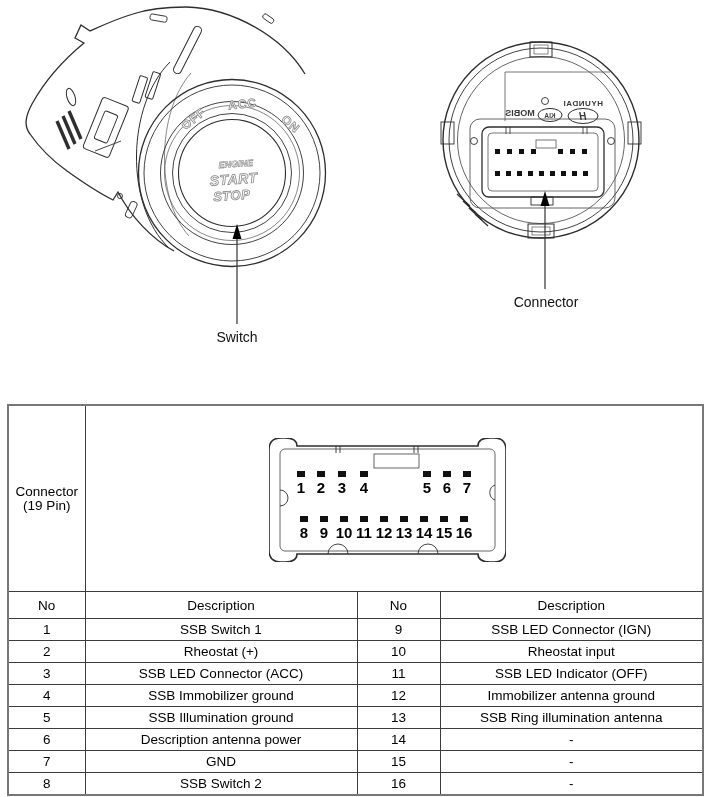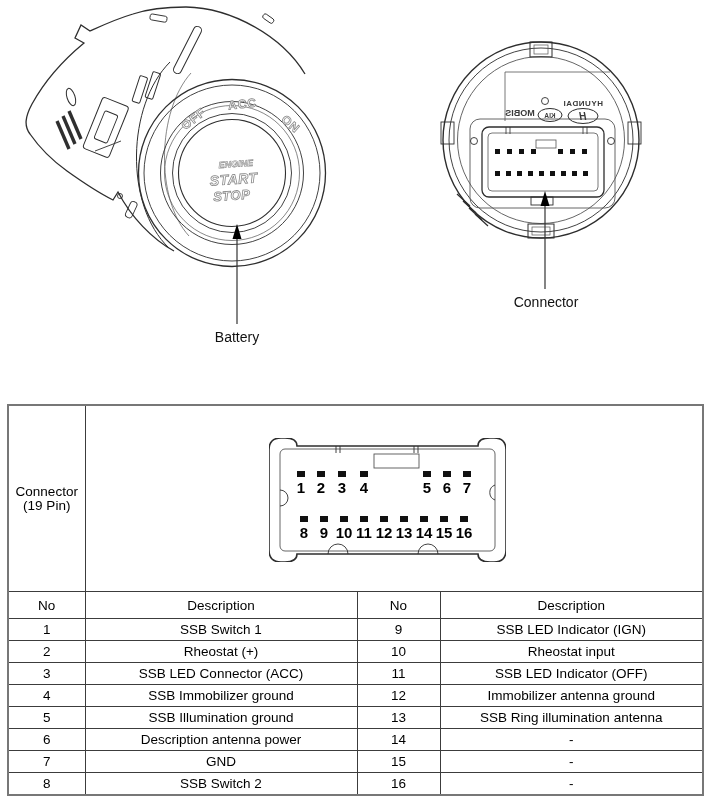--- a/index.html
+++ b/index.html
@@ -81,21 +81,21 @@
       <text font-size="9" stroke-width="0.6" transform="translate(236,167) rotate(-4)">ENGINE</text>
       <text font-size="14" stroke-width="0.8" letter-spacing="0.5" transform="translate(234,184) rotate(-4)">START</text>
       <text font-size="13" stroke-width="0.8" letter-spacing="0.5" transform="translate(232,200) rotate(-4)">STOP</text>
     </g>
 
     <g>
       <path d="M 237,237 L 237,324" stroke="#333" stroke-width="1.2" fill="none"></path>
       <path d="M 237,224 L 232.5,239 L 241.5,239 Z" fill="#000"></path>
     </g>
   </svg>
-  <div class="callout" style="left:237px;top:329px;">Battery</div>
+  <div class="callout" style="left:237px;top:329px;">Switch</div>
 
   <svg class="fig-svg" width="710" height="360" viewBox="0 0 710 360">
     <g fill="none" stroke="#2e2e2e">
       <circle cx="541" cy="140" r="98" stroke-width="1.4"></circle>
       <circle cx="541" cy="140" r="92" stroke-width="0.9"></circle>
       <circle cx="541" cy="140" r="83.5" stroke-width="0.9" stroke="#555"></circle>
 
       <rect x="530" y="42" width="22" height="15" stroke-width="1"></rect>
       <rect x="534" y="45" width="14" height="9" stroke-width="0.7" stroke="#555"></rect>
       <rect x="528" y="224" width="26" height="14" stroke-width="1"></rect>
@@ -229,21 +229,21 @@
         <th>No</th>
         <th>Description</th>
         <th>No</th>
         <th>Description</th>
       </tr>
 
     <tr class="data-row">
           <td>1</td>
           <td>SSB Switch 1</td>
           <td>9</td>
-          <td>SSB LED Indicator (IGN)</td>
+          <td>SSB LED Connector (IGN)</td>
         </tr>
         <tr class="data-row">
           <td>2</td>
           <td>Rheostat (+)</td>
           <td>10</td>
           <td>Rheostat input</td>
         </tr>
         <tr class="data-row">
           <td>3</td>
           <td>SSB LED Connector (ACC)</td>

